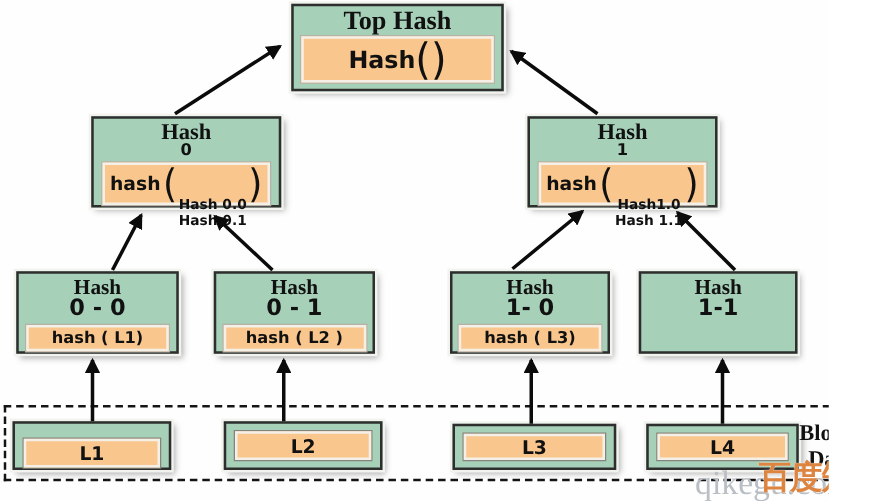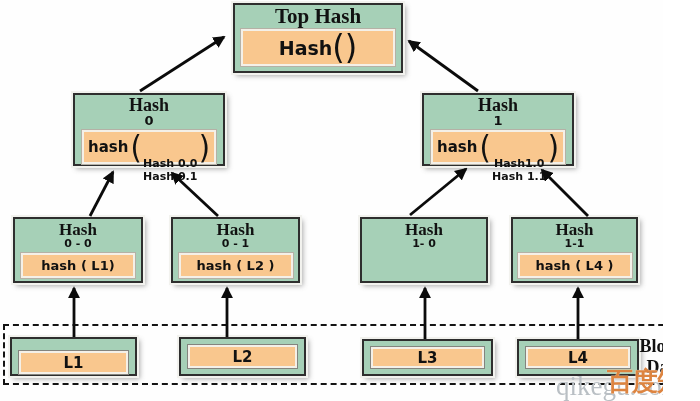--- a/index.html
+++ b/index.html
@@ -42,21 +42,21 @@
   .lvl2 .func{font-size:15px;margin-right:2px;}
   .lvl2 .paren{font-size:29px;}
   .lvl2 .stack{font-size:11px;flex:1;margin-top:47px;}
   
   .lvl3{height:66px;}
   #node-h00{left:13px;top:217px;width:130px;}
   #node-h01{left:171px;top:217px;width:129px;}
   #node-h10{left:360px;top:217px;width:128px;}
   #node-h11{left:511px;top:217px;width:127px;}
   .lvl3 .ntitle{font-size:17px;margin-top:2px;}
-  .lvl3 .nsub{font-size:11px;}
+  .lvl3 .nsub{font-size:18px;}
   .lvl3 .ibox{width:114px;height:25px;margin-top:3px;
               font-family:"DejaVu Sans",sans-serif;font-weight:bold;font-size:13px;}
   
   .lblock{
     position:absolute;box-sizing:border-box;z-index:2;
     background:#a6d0b7;border:2px solid #2e2e2e;
     box-shadow:0 0 0 2px #f2f2ee, 3px 3px 5px rgba(70,70,70,.45);
     display:flex;align-items:center;justify-content:center;
   }
   #block-l1{left:10px;top:337px;width:127px;height:39px;align-items:flex-end;}
@@ -159,25 +159,25 @@
     <div class="ibox">hash ( L1)</div>
   </div>
   <div class="node lvl3" id="node-h01">
     <div class="ntitle">Hash</div>
     <div class="nsub">0 - 1</div>
     <div class="ibox">hash ( L2 )</div>
   </div>
   <div class="node lvl3" id="node-h10">
     <div class="ntitle">Hash</div>
     <div class="nsub">1- 0</div>
+    <div class="ibox">hash ( L3)</div>
   </div>
   <div class="node lvl3" id="node-h11">
     <div class="ntitle">Hash</div>
     <div class="nsub">1-1</div>
-    <div class="ibox">hash ( L4 )</div>
   </div>
 
   <div id="dashed-box"></div>
 
   <div class="lblock" id="block-l1">
     <div class="linner">L1</div>
   </div>
   <div class="lblock" id="block-l2">
     <div class="linner">L2</div>
   </div>

